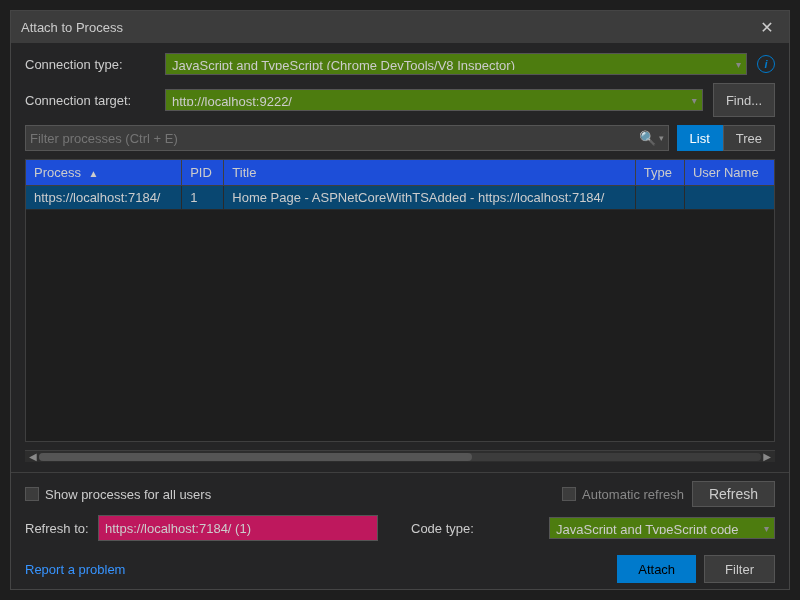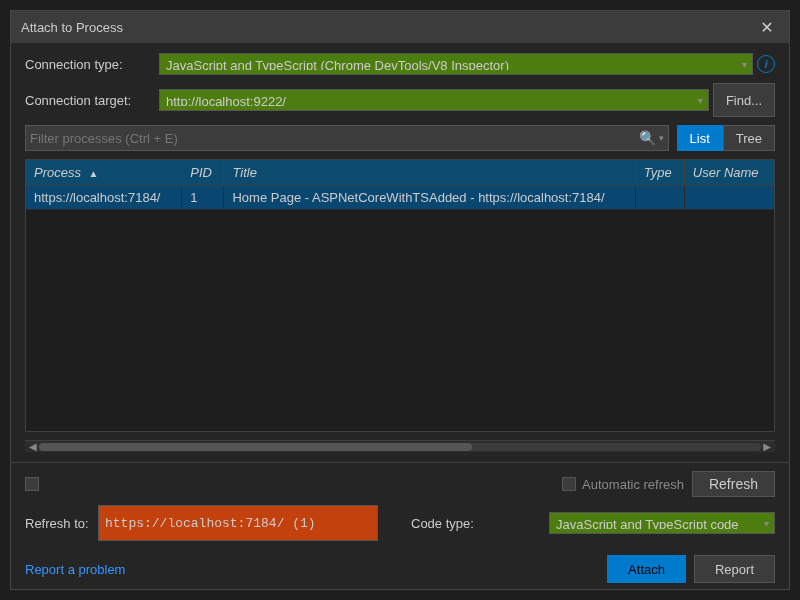--- a/index.html
+++ b/index.html
@@ -50,21 +50,21 @@
     .content {
       padding: 10px 14px;
       flex: 1;
       display: flex;
       flex-direction: column;
       gap: 8px;
     }
     .form-row {
       display: flex;
       align-items: center;
-      gap: 4px;
+      gap: 10px;
     }
     .label {
       color: #cccccc;
       width: 130px;
       flex-shrink: 0;
     }
     .select-wrapper {
       flex: 1;
       position: relative;
       display: flex;
@@ -170,22 +170,21 @@
       flex: 1;
       border: 1px solid #3f3f3f;
       overflow: auto;
       background: #1e1e1e;
     }
     table {
       width: 100%;
       border-collapse: collapse;
     }
     thead tr {
-      background: #0c4a6e;
-      font-style: italic;
+      background: #1d4ed8;
     }
     th {
       text-align: left;
       padding: 5px 8px;
       border-bottom: 1px solid #3f3f3f;
       border-right: 1px solid #3f3f3f;
       color: #cccccc;
       font-weight: normal;
       user-select: none;
       cursor: pointer;
@@ -282,28 +281,27 @@
       height: 26px;
       font-size: 14px;
     }
     .attach-row {
       display: flex;
       align-items: center;
       gap: 8px;
     }
     .attach-label { width: 65px; flex-shrink: 0; }
     .attach-input {
-      background: #c2410c;
+      background: #be185d;
       border: 1px solid #555;
       color: #cccccc;
       padding: 4px 6px;
-      height: 36px;
+      height: 26px;
       font-size: 13px;
       width: 280px;
-      font-family: Liberation Mono, monospace;
     }
     .code-type-label { flex-shrink: 0; margin-left: 25px; }
     .code-type-select-wrapper {
       flex: 1;
       position: relative;
     }
     .link-bar {
       display: flex;
       align-items: center;
       justify-content: space-between;
@@ -432,20 +430,21 @@
       <span class="scroll-arrow">▶</span>
     </div>
 
   </div>
 
   <div class="bottom-bar">
 
     <div class="bottom-row">
       <label class="checkbox-label">
         <div class="checkbox"></div>
+        <span>Show processes for all users</span>
       </label>
       <div class="spacer"></div>
       <label class="auto-refresh-label">
         <div class="auto-refresh-cb"></div>
         <span>Automatic refresh</span>
       </label>
       <button class="refresh-btn">Refresh</button>
     </div>
 
     <div class="attach-row">
@@ -459,17 +458,17 @@
         <span class="combo-arrow">▾</span>
       </div>
     </div>
 
   </div>
 
   <div class="link-bar">
     <a class="report-link" href="#">Report a problem</a>
     <div class="action-buttons">
       <button class="attach-btn">Attach</button>
-      <button class="cancel-btn">Report</button>
+      <button class="cancel-btn">Filter</button>
     </div>
   </div>
 
 </div>
 
 </body></html>

